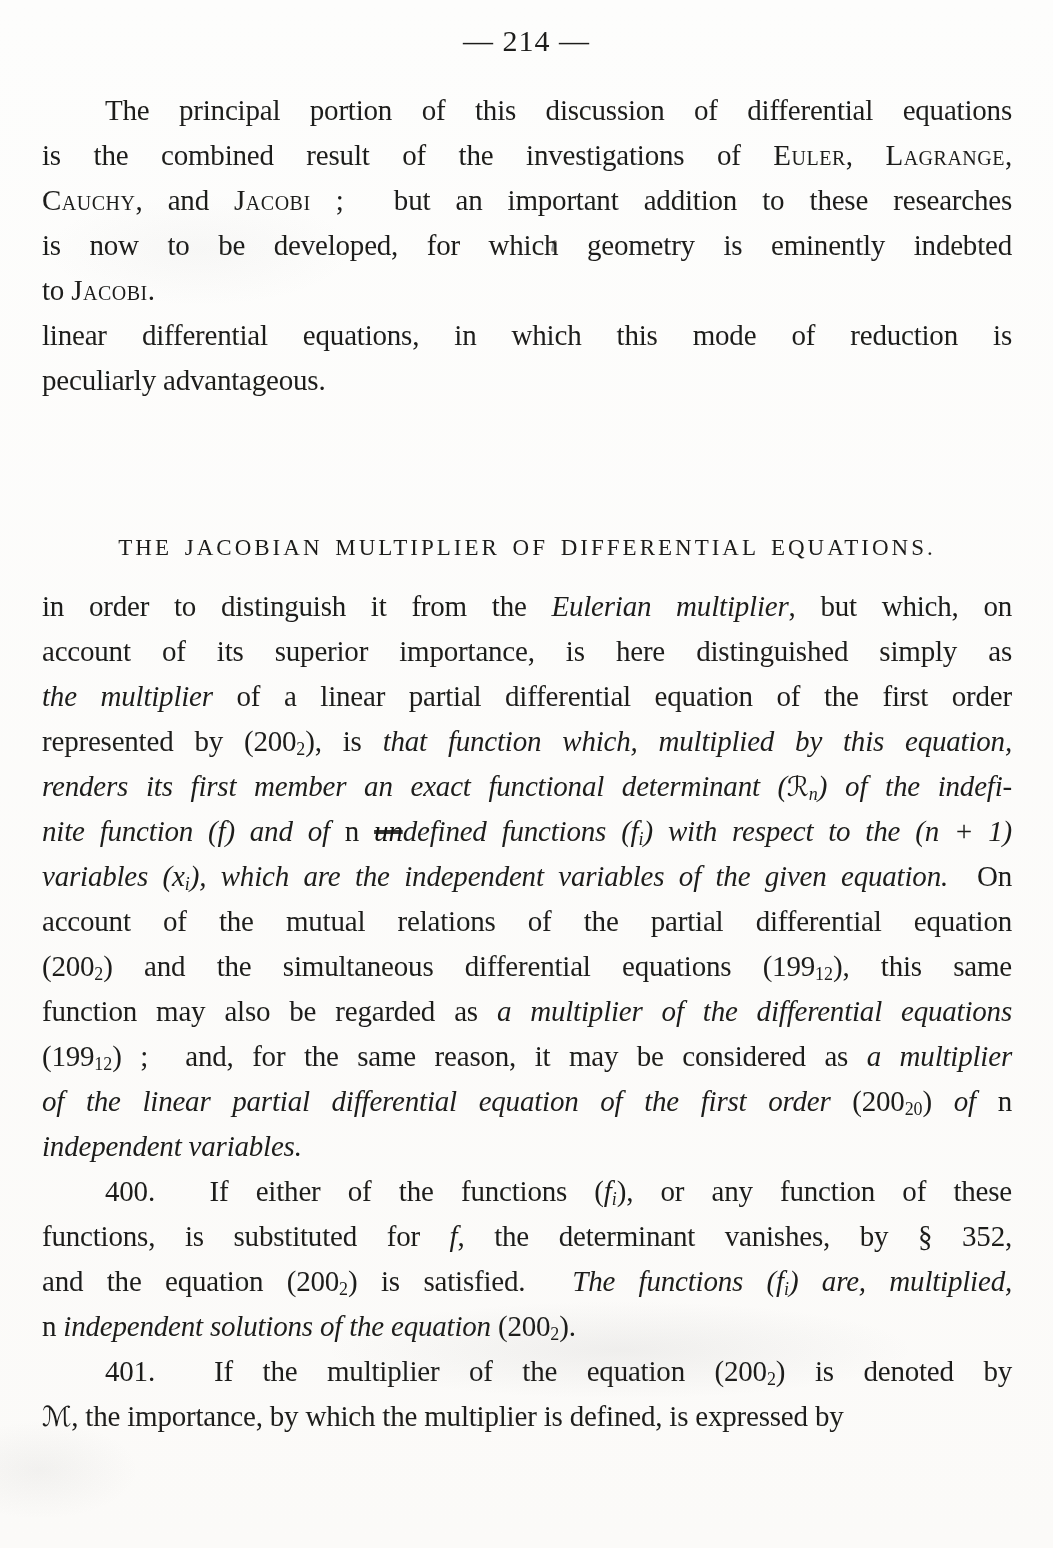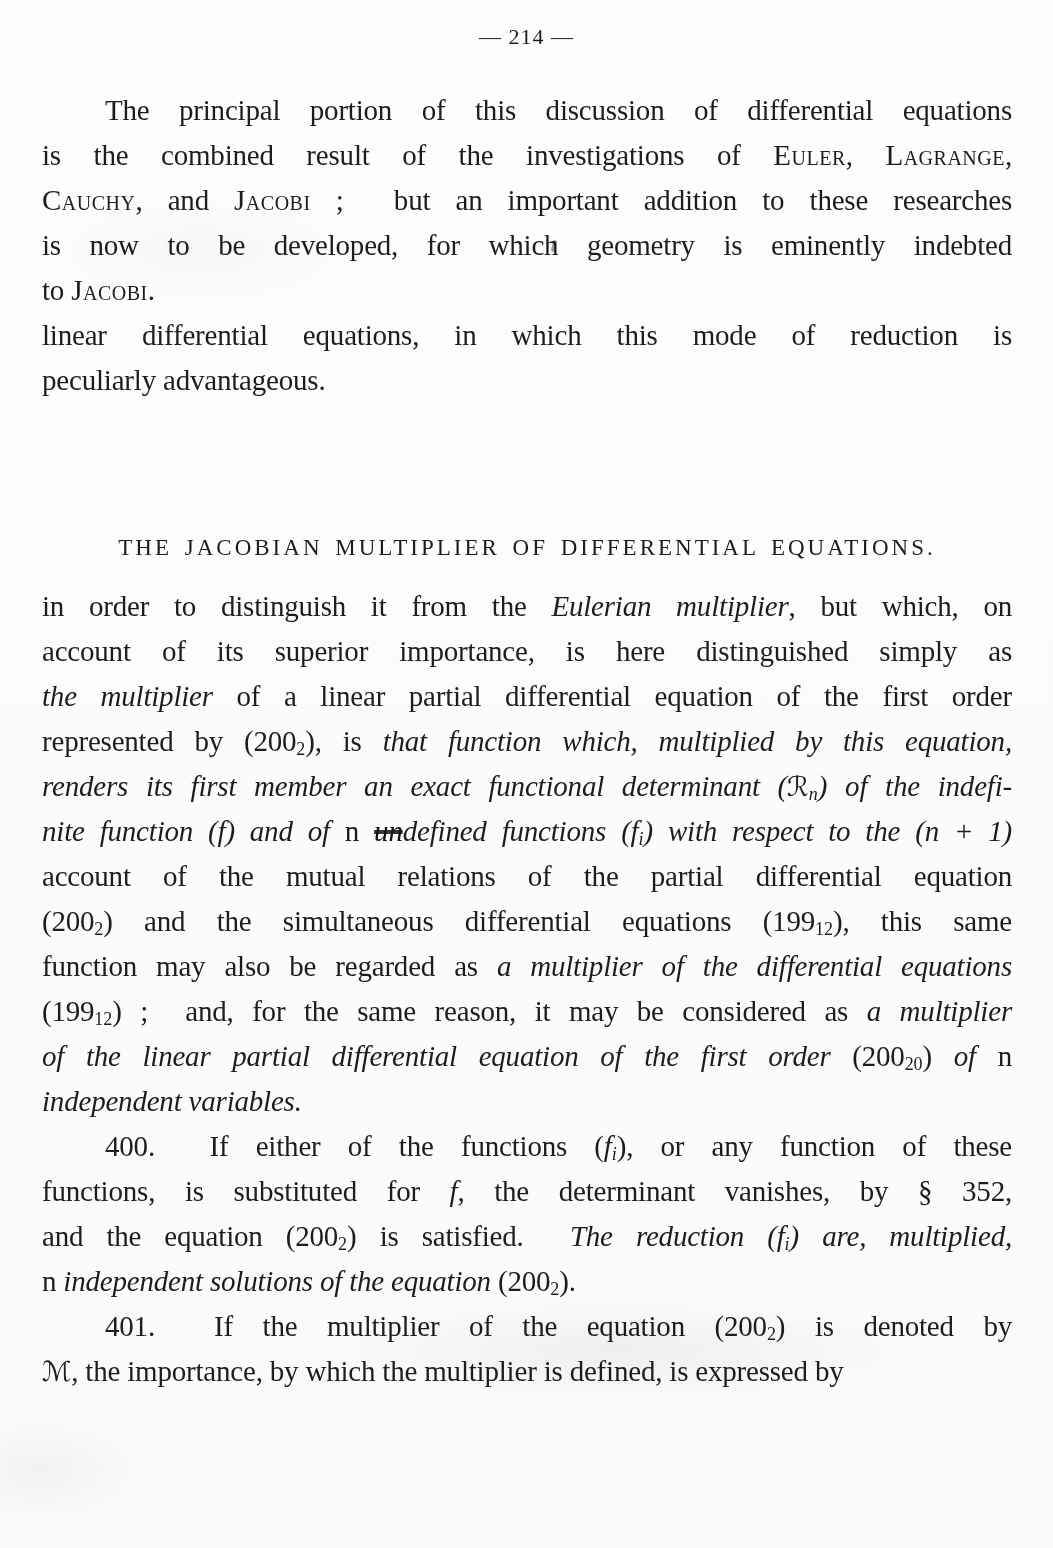--- a/index.html
+++ b/index.html
@@ -23,21 +23,21 @@
       radial-gradient(ellipse 220px 80px at 200px 250px, rgba(140,140,140,0.05), rgba(140,140,140,0) 70%),
       radial-gradient(ellipse 140px 70px at 40px 1470px, rgba(130,130,130,0.08), rgba(130,130,130,0) 70%),
       linear-gradient(#fdfdfc, #fbfaf8);
   }
   .page-number {
     position: absolute;
     top: 24px;
     left: 0;
     width: 100%;
     text-align: center;
-    font-size: 22px;
+    font-size: 30px;
     letter-spacing: 1px;
   }
   .text-column {
     position: absolute;
     top: 88px;
     left: 42px;
     width: 970px;
   }
   .para { margin: 0; }
   .line {
@@ -111,31 +111,32 @@
       </div>
     <div class="section-heading">THE JACOBIAN MULTIPLIER OF DIFFERENTIAL EQUATIONS.</div>
     <div id="after-heading">
         <div class="para">
           <div class="line"><span class="seg-r">in order to distinguish it from the </span><span class="seg-i">Eulerian multiplier</span><span class="seg-r">, but which, on</span></div>
           <div class="line"><span class="seg-r">account of its superior importance, is here distinguished simply as</span></div>
           <div class="line"><span class="seg-i">the multiplier</span><span class="seg-r"> of a linear partial differential equation of the first order</span></div>
           <div class="line"><span class="seg-r">represented by (200</span><span class="seg-sub">2</span><span class="seg-r">), is </span><span class="seg-i">that function which, multiplied by this equation,</span></div>
           <div class="line"><span class="seg-i">renders its first member an exact functional determinant (</span><span class="seg-script">ℛ</span><span class="seg-isub">n</span><span class="seg-i">) of the indefi-</span></div>
           <div class="line"><span class="seg-i">nite function (f) and of </span><span class="seg-r">n </span><span class="seg-strike">un</span><span class="seg-i">defined functions (f</span><span class="seg-isub">i</span><span class="seg-i">) with respect to the (n + 1)</span></div>
+          <div class="line"><span class="seg-i">variables (x</span><span class="seg-isub">i</span><span class="seg-i">), which are the independent variables of the given equation.</span><span class="seg-r">&nbsp; On</span></div>
           <div class="line"><span class="seg-r">account of the mutual relations of the partial differential equation</span></div>
           <div class="line"><span class="seg-r">(200</span><span class="seg-sub">2</span><span class="seg-r">) and the simultaneous differential equations (199</span><span class="seg-sub">12</span><span class="seg-r">), this same</span></div>
           <div class="line"><span class="seg-r">function may also be regarded as </span><span class="seg-i">a multiplier of the differential equations</span></div>
           <div class="line"><span class="seg-r">(199</span><span class="seg-sub">12</span><span class="seg-r">) ;&nbsp; and, for the same reason, it may be considered as </span><span class="seg-i">a multiplier</span></div>
           <div class="line"><span class="seg-i">of the linear partial differential equation of the first order</span><span class="seg-r"> (200</span><span class="seg-sub">20</span><span class="seg-r">) </span><span class="seg-i">of</span><span class="seg-r"> n</span></div>
           <div class="line last"><span class="seg-i">independent variables.</span></div>
         </div>
         <div class="para">
           <div class="line indent"><span class="seg-r">400.&nbsp; If either of the functions (</span><span class="seg-i">f</span><span class="seg-isub">i</span><span class="seg-r">), or any function of these</span></div>
           <div class="line"><span class="seg-r">functions, is substituted for </span><span class="seg-i">f</span><span class="seg-r">, the determinant vanishes, by § 352,</span></div>
-          <div class="line"><span class="seg-r">and the equation (200</span><span class="seg-sub">2</span><span class="seg-r">) is satisfied.&nbsp; </span><span class="seg-i">The reduction (f</span><span class="seg-isub">i</span><span class="seg-i">) are, multiplied,</span></div>
+          <div class="line"><span class="seg-r">and the equation (200</span><span class="seg-sub">2</span><span class="seg-r">) is satisfied.&nbsp; </span><span class="seg-i">The functions (f</span><span class="seg-isub">i</span><span class="seg-i">) are, multiplied,</span></div>
           <div class="line last"><span class="seg-r">n </span><span class="seg-i">independent solutions of the equation</span><span class="seg-r"> (200</span><span class="seg-sub">2</span><span class="seg-r">).</span></div>
         </div>
         <div class="para">
           <div class="line indent"><span class="seg-r">401.&nbsp; If the multiplier of the equation (200</span><span class="seg-sub">2</span><span class="seg-r">) is denoted by</span></div>
           <div class="line last"><span class="seg-script">ℳ</span><span class="seg-r">, the importance, by which the multiplier is defined, is expressed by</span></div>
         </div>
       </div>
   </div>
 </div>
 

